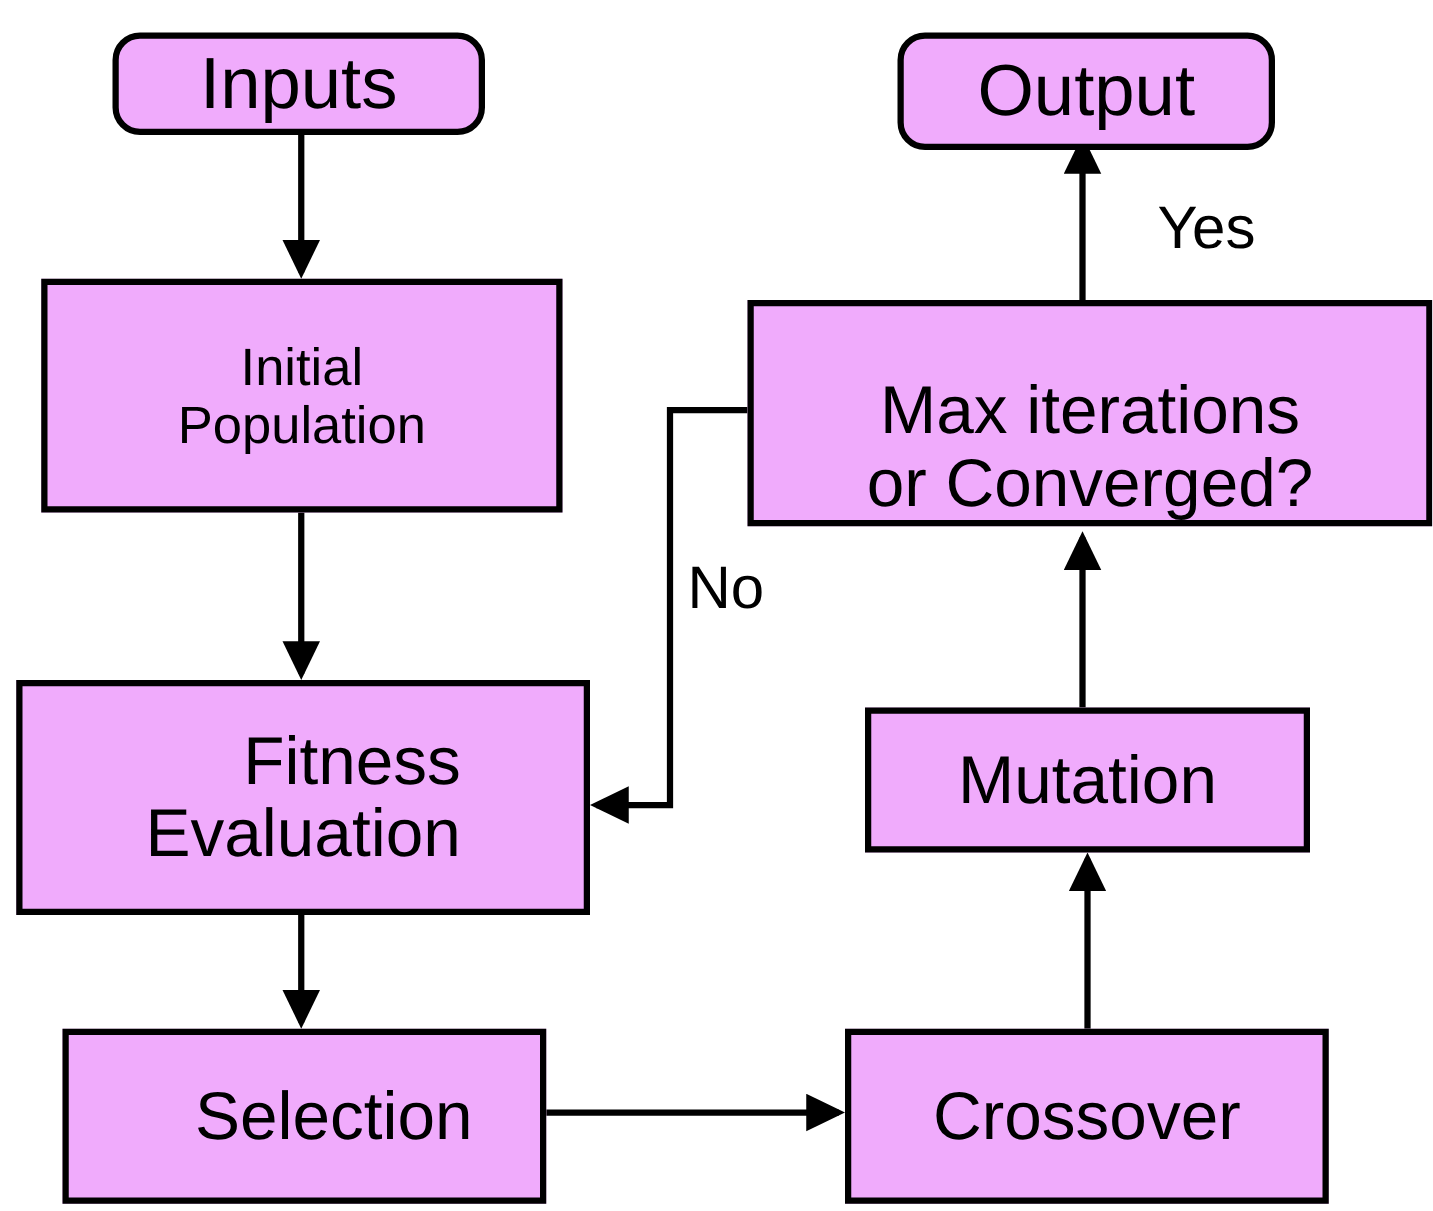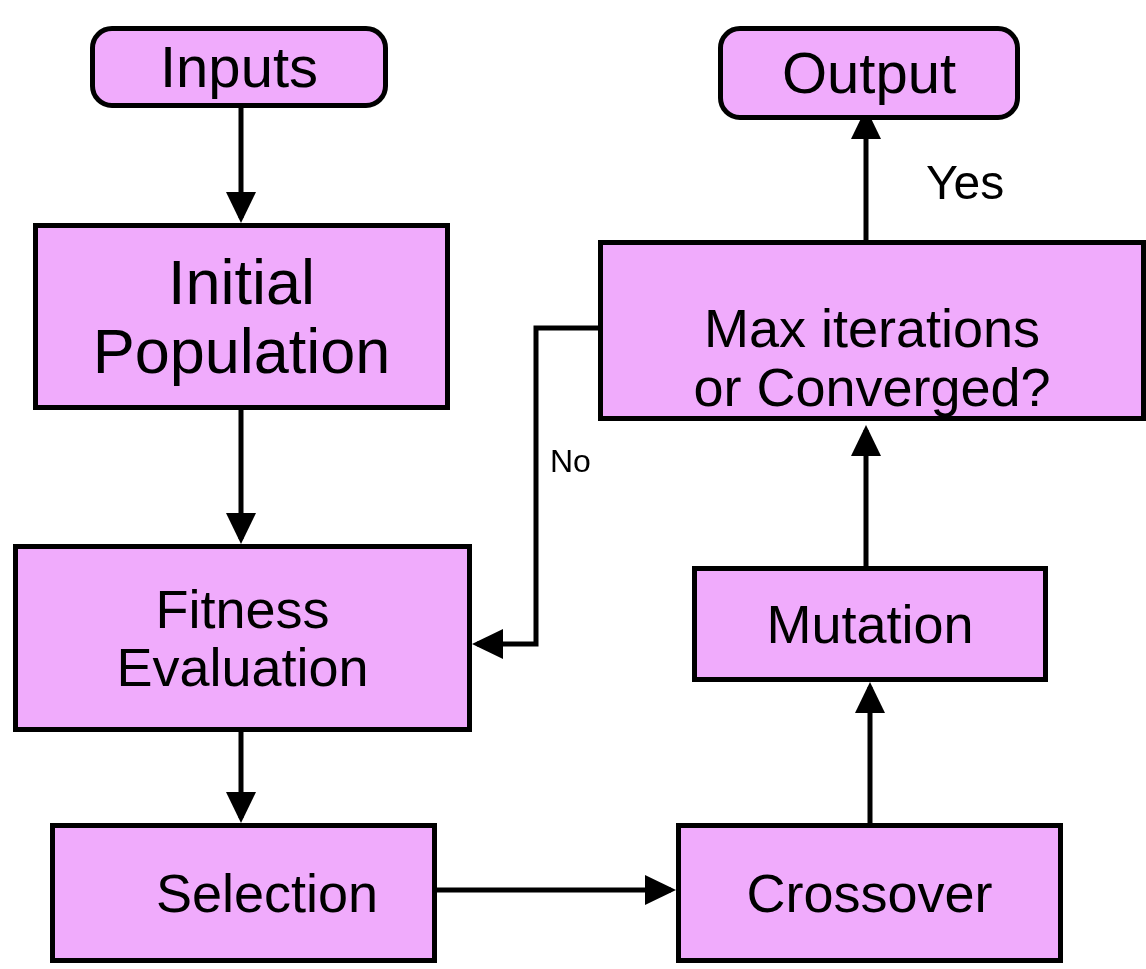--- a/index.html
+++ b/index.html
@@ -65,27 +65,27 @@
         <polyline points="437,890 671,890" fill="none" stroke="#000000" stroke-width="5" stroke-linecap="butt" stroke-linejoin="miter" marker-end="url(#arrowhead)"></polyline>
         <polyline points="870,823 870,687" fill="none" stroke="#000000" stroke-width="5" stroke-linecap="butt" stroke-linejoin="miter" marker-end="url(#arrowhead)"></polyline>
         <polyline points="866,566 866,430" fill="none" stroke="#000000" stroke-width="5" stroke-linecap="butt" stroke-linejoin="miter" marker-end="url(#arrowhead)"></polyline>
         <polyline points="866,240 866,113" fill="none" stroke="#000000" stroke-width="5" stroke-linecap="butt" stroke-linejoin="miter" marker-end="url(#arrowhead)"></polyline>
         <polyline points="598,328 536,328 536,644 477,644" fill="none" stroke="#000000" stroke-width="5" stroke-linecap="butt" stroke-linejoin="miter" marker-end="url(#arrowhead)"></polyline>
       </g>
   </svg>
   <div id="node-layer">
       <div class="node-box rounded" style="left: 90px; top: 26px; width: 298px; height: 82px; font-size: 58px; border-color: rgb(0, 0, 0); border-width: 5px; color: rgb(0, 0, 0);"><span>Inputs</span></div>
       <div class="node-box rounded" style="left: 718px; top: 26px; width: 302px; height: 94px; font-size: 58px; border-color: rgb(0, 0, 0); border-width: 5px; color: rgb(0, 0, 0);"><span>Output</span></div>
-      <div class="node-box" style="left: 33px; top: 223px; width: 417px; height: 187px; font-size: 63px; border-color: rgb(0, 0, 0); border-width: 5px; color: rgb(0, 0, 0);"><span>Initial
+      <div class="node-box" style="left: 33px; top: 223px; width: 417px; height: 187px; font-size: 42px; border-color: rgb(0, 0, 0); border-width: 5px; color: rgb(0, 0, 0);"><span>Initial
 Population</span></div>
       <div class="node-box" style="left: 598px; top: 240px; width: 548px; height: 181px; font-size: 54px; border-color: rgb(0, 0, 0); border-width: 5px; color: rgb(0, 0, 0); align-items: flex-end;"><span>Max iterations
 or Converged?</span></div>
-      <div class="node-box" style="left: 13px; top: 544px; width: 459px; height: 188px; font-size: 54px; border-color: rgb(0, 0, 0); border-width: 5px; color: rgb(0, 0, 0);"><span>Fitness
+      <div class="node-box" style="left: 13px; top: 544px; width: 459px; height: 188px; font-size: 54px; border-color: rgb(0, 0, 0); border-width: 5px; color: rgb(0, 0, 0); text-align: right;"><span>Fitness
 Evaluation</span></div>
       <div class="node-box" style="left: 692px; top: 566px; width: 356px; height: 116px; font-size: 54px; border-color: rgb(0, 0, 0); border-width: 5px; color: rgb(0, 0, 0);"><span>Mutation</span></div>
       <div class="node-box" style="left: 50px; top: 823px; width: 387px; height: 140px; font-size: 54px; border-color: rgb(0, 0, 0); border-width: 5px; color: rgb(0, 0, 0); padding-left: 47px;"><span>Selection</span></div>
       <div class="node-box" style="left: 676px; top: 823px; width: 387px; height: 140px; font-size: 54px; border-color: rgb(0, 0, 0); border-width: 5px; color: rgb(0, 0, 0); text-align: right;"><span>Crossover</span></div>
     </div>
   <div id="label-layer">
       <div class="edge-label" style="left: 898px; top: 155px; font-size: 48px; color: rgb(0, 0, 0); margin-left: 28px;">Yes</div>
-      <div class="edge-label" style="left: 550px; top: 443px; font-size: 32px; color: rgb(0, 0, 0);">No</div>
+      <div class="edge-label" style="left: 550px; top: 443px; font-size: 48px; color: rgb(0, 0, 0);">No</div>
     </div>
 </div>
 
 </body></html>

